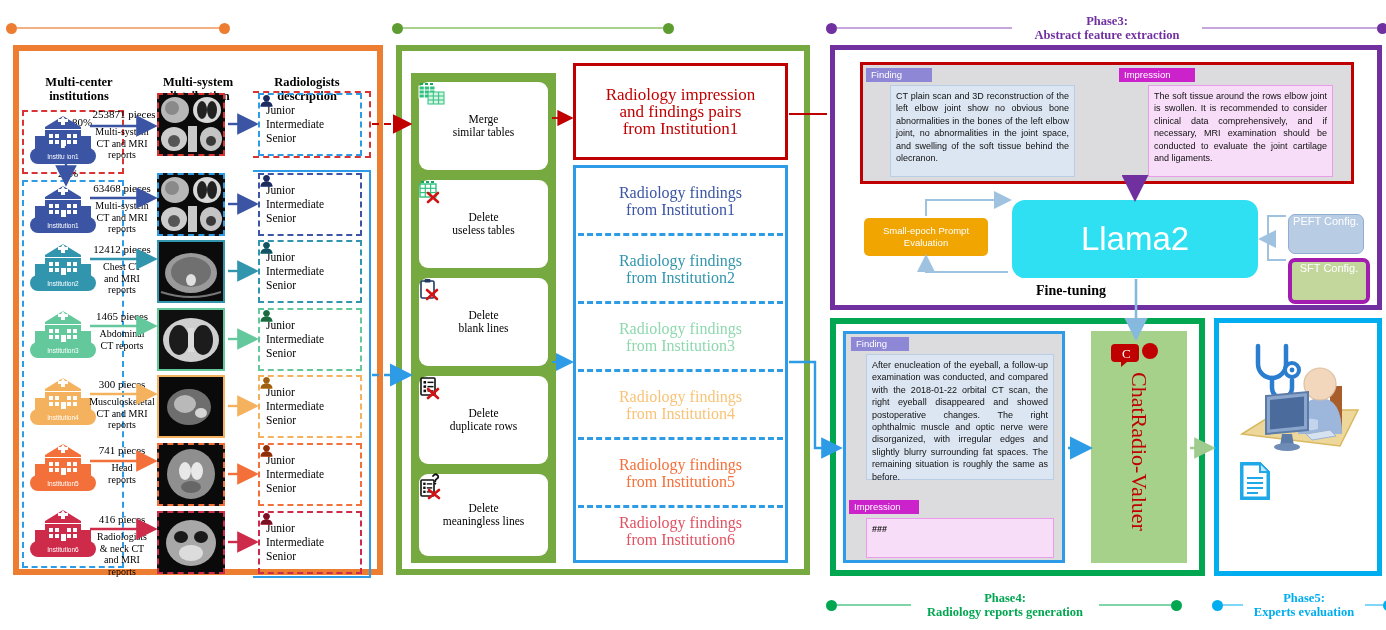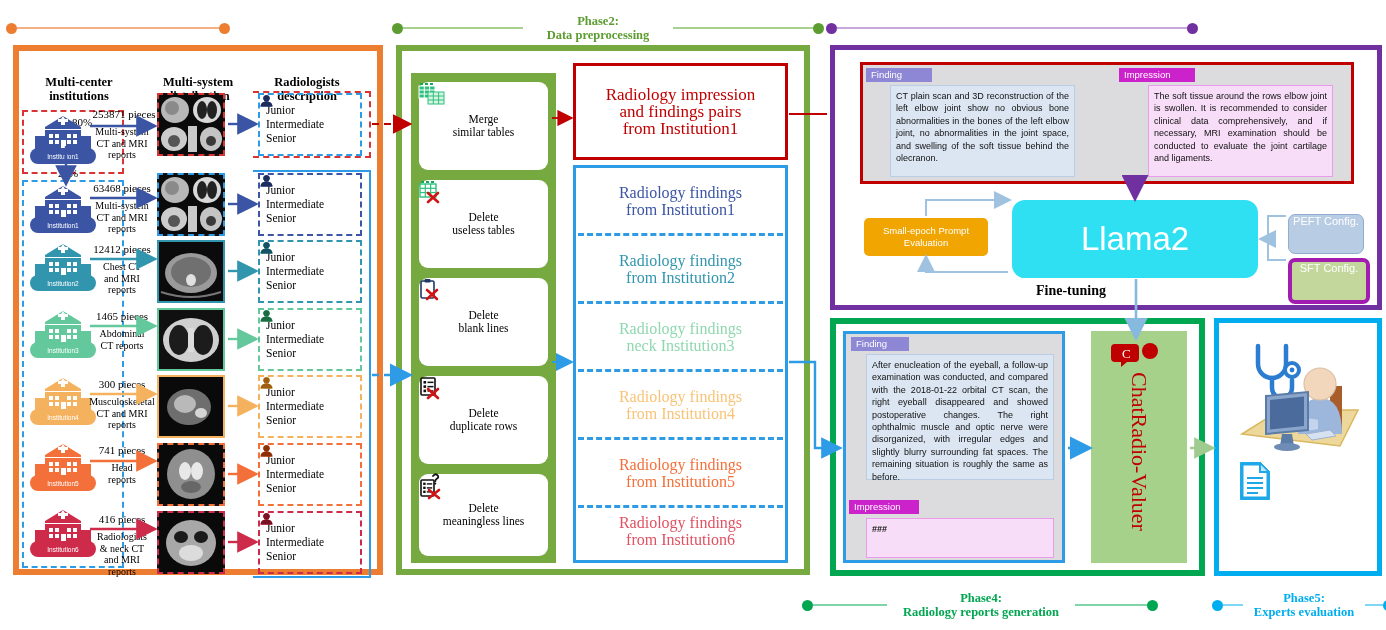--- a/index.html
+++ b/index.html
@@ -73,36 +73,36 @@
 <div class="rail" style="left:0;top:8px;width:382px;">
   <div class="dot" style="background:#ED7D31;margin-left:6px;"></div>
   <div class="ln" style="background:#F3B183;width:96px;"></div>
   <div class="ln" style="background:#F3B183;width:106px;"></div>
   <div class="dot" style="background:#ED7D31;"></div>
 </div>
 
 <div class="rail" style="left:392px;top:8px;width:424px;">
   <div class="dot" style="background:#5C9C30;"></div>
   <div class="ln" style="background:#A9D18E;width:120px;"></div>
-  <div class="ttl" style="color:#5C9C30;width:138px;">
-    <span>Phase2:</span><br>
-    <span>Data preprocessing</span>
-  </div>
   <div class="ln" style="background:#A9D18E;width:140px;"></div>
   <div class="dot" style="background:#5C9C30;"></div>
 </div>
 
 <div class="rail" style="left:826px;top:8px;width:556px;">
   <div class="dot" style="background:#7030A0;"></div>
   <div class="ln" style="background:#C6A6DC;width:175px;"></div>
+  <div class="ttl" style="color:#7030A0;width:178px;">
+    <span>Phase3:</span><br>
+    <span>Abstract feature extraction</span>
+  </div>
   <div class="ln" style="background:#C6A6DC;width:175px;"></div>
   <div class="dot" style="background:#7030A0;"></div>
 </div>
 
-<div class="rail" style="left:802px;top:585px;width:380px;">
+<div class="rail" style="left:826px;top:585px;width:380px;">
   <div class="dot" style="background:#00A650;"></div>
   <div class="ln" style="background:#7FD4A8;width:74px;"></div>
   <div class="ttl" style="color:#00A650;width:176px;">
     <span>Phase4:</span><br>
     <span>Radiology reports generation</span>
   </div>
   <div class="ln" style="background:#7FD4A8;width:72px;"></div>
   <div class="dot" style="background:#00A650;"></div>
 </div>
 
@@ -716,21 +716,21 @@
 <div class="findBox" style="left:576px;top:236px;width:209px;height:65px;color:#3295AE;font-size:16px;">
   <div>
     <span>Radiology findings</span><br>
     <span>from Institution2</span></div>
 </div>
 <div class="abs" style="left:578px;top:301px;width:205px;border-top:3px dashed #2E9BE6;"></div>
 
 <div class="findBox" style="left:576px;top:304px;width:209px;height:65px;color:#8FD8AE;font-size:16px;">
   <div>
     <span>Radiology findings</span><br>
-    <span>neck Institution3</span></div>
+    <span>from Institution3</span></div>
 </div>
 <div class="abs" style="left:578px;top:369px;width:205px;border-top:3px dashed #2E9BE6;"></div>
 
 <div class="findBox" style="left:576px;top:372px;width:209px;height:65px;color:#F9C377;font-size:16px;">
   <div>
     <span>Radiology findings</span><br>
     <span>from Institution4</span></div>
 </div>
 <div class="abs" style="left:578px;top:437px;width:205px;border-top:3px dashed #2E9BE6;"></div>
 

